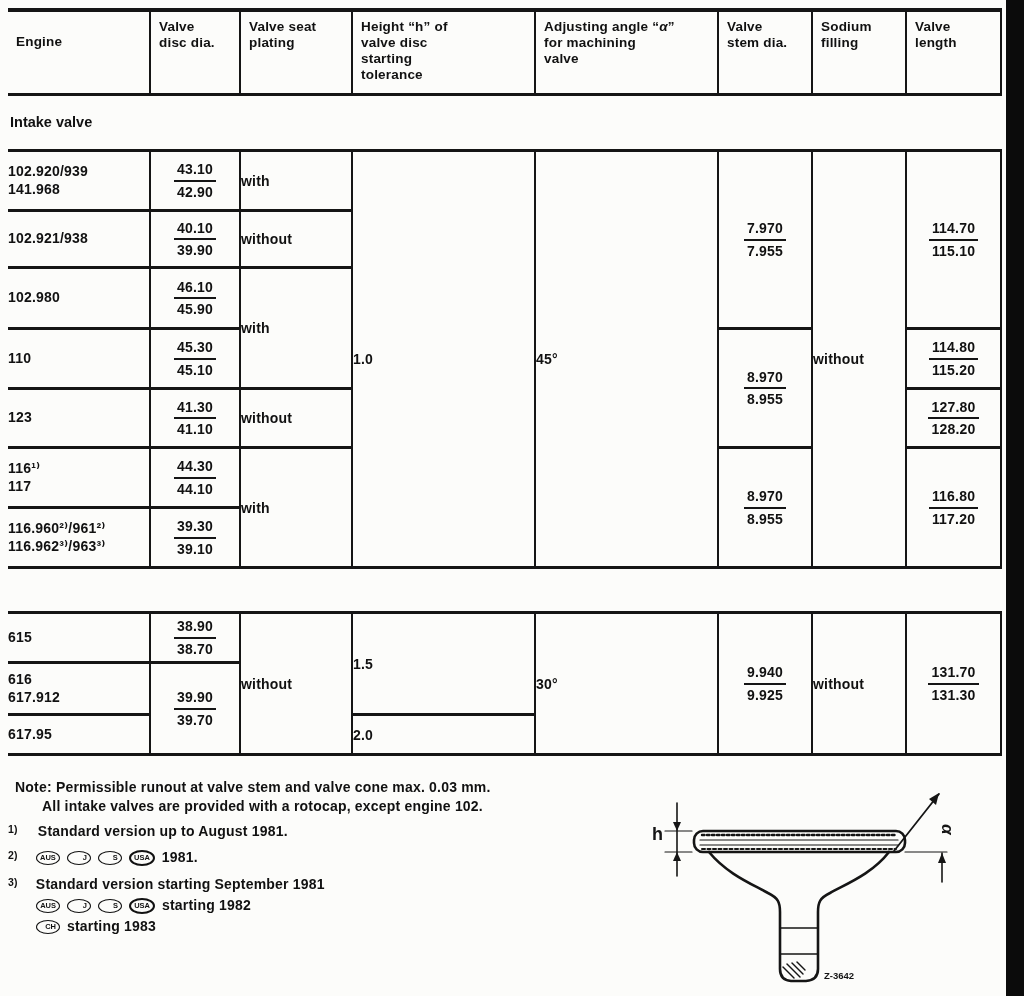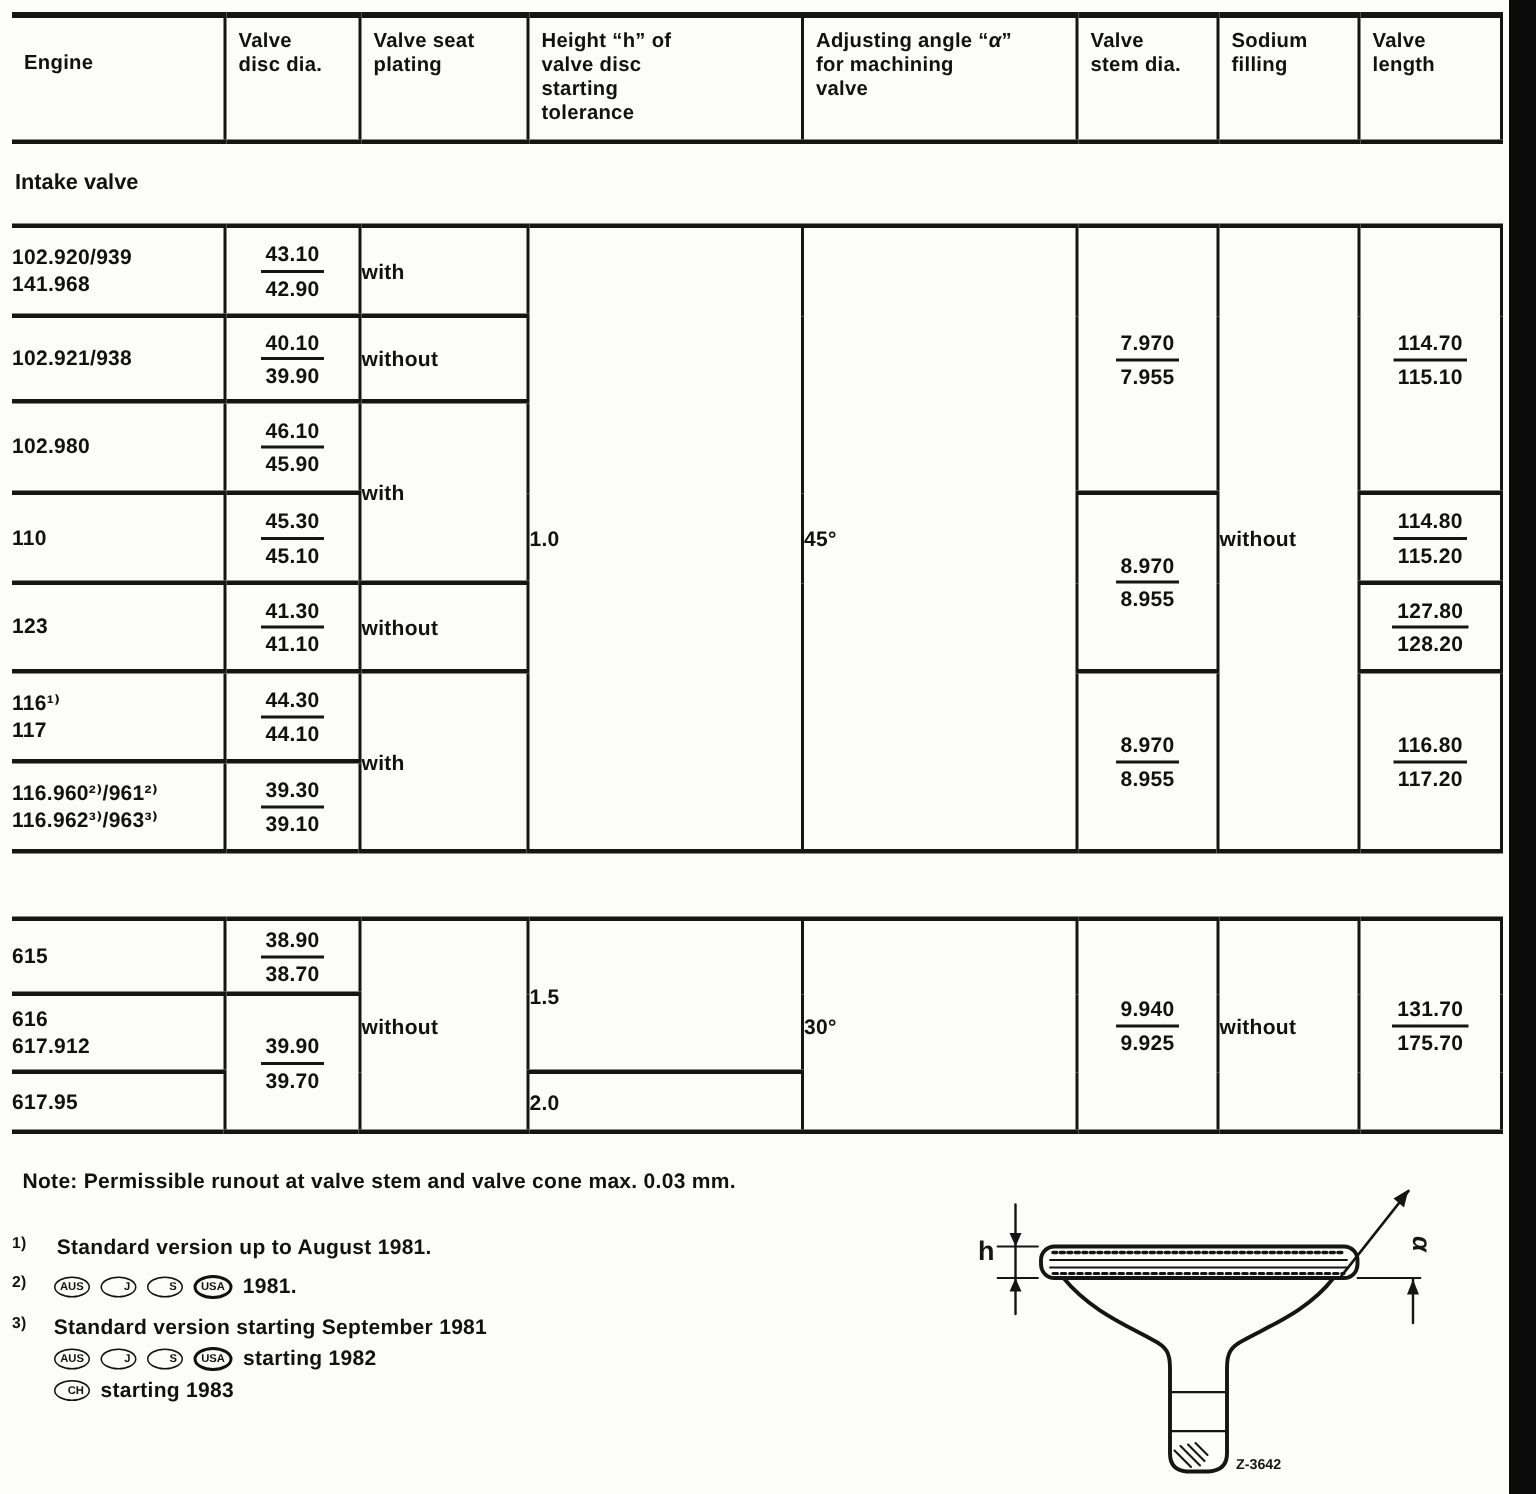--- a/index.html
+++ b/index.html
@@ -235,21 +235,21 @@
         <div class="fx"><span class="t">38.90</span><span class="b">38.70</span></div>
       </td>
       <td class="txt-plating" rowspan="3">without</td>
       <td class="txt-height" rowspan="2">1.5</td>
       <td class="txt-angle" rowspan="3">30°</td>
       <td rowspan="3">
         <div class="fx"><span class="t">9.940</span><span class="b">9.925</span></div>
       </td>
       <td class="txt-sodium" rowspan="3">without</td>
       <td rowspan="3">
-        <div class="fx"><span class="t">131.70</span><span class="b">175.70</span></div>
+        <div class="fx"><span class="t">131.70</span><span class="b">131.30</span></div>
       </td>
     </tr>
     <tr style="height:52px">
       <td class="first eng">
         <span>616</span>
         <span>617.912</span>
       </td>
       <td rowspan="2">
         <div class="fx"><span class="t">39.90</span><span class="b">39.70</span></div>
       </td>
@@ -261,20 +261,21 @@
       <td class="txt-height">2.0</td>
     </tr>
   </tbody>
     </table>
 
   <div class="notes">
     <div class="nline" style="left:15px; top:779px">
       <span>Note:</span>
       <span>Permissible runout at valve stem and valve cone max. 0.03 mm.</span>
     </div>
+    <div class="nline" style="left:42px; top:798px">All intake valves are provided with a rotocap, except engine 102.</div>
 
     <div class="nline" style="left:8px; top:823px">
       <span class="fnmark" style="position:static; vertical-align:top">1)</span>
       <span style="margin-left:16px">Standard version up to August 1981.</span>
     </div>
 
     <div class="nline" style="left:8px; top:849px">
       <span class="fnmark" style="position:static; vertical-align:top">2)</span>
       <span style="margin-left:14px">
         <span class="badge">AUS</span><span class="badge">J</span><span class="badge">S</span><span class="badge" style="border-width:2.5px">USA</span><span>1981.</span>

